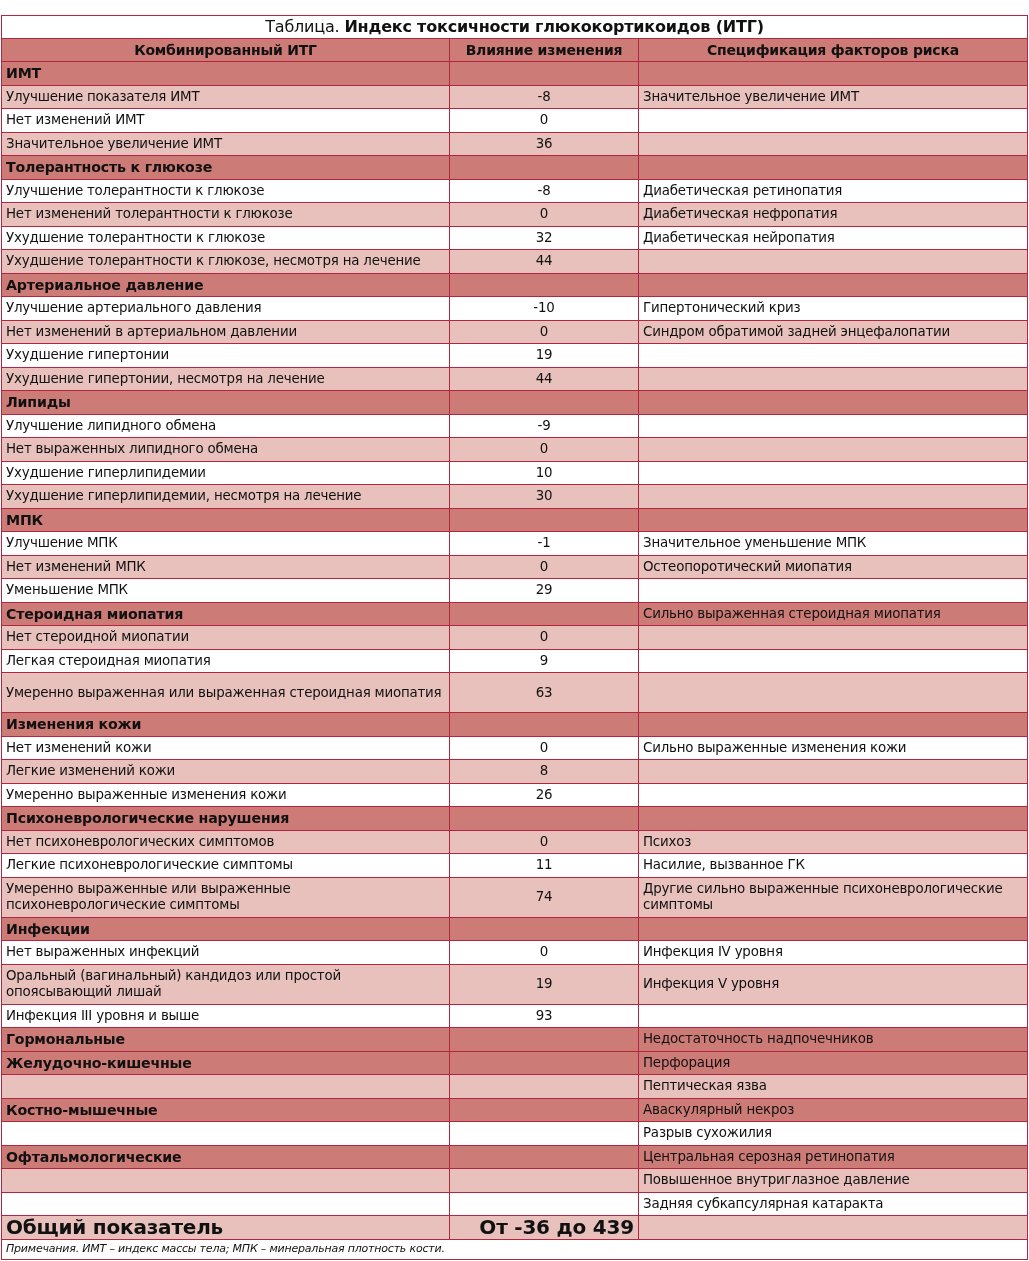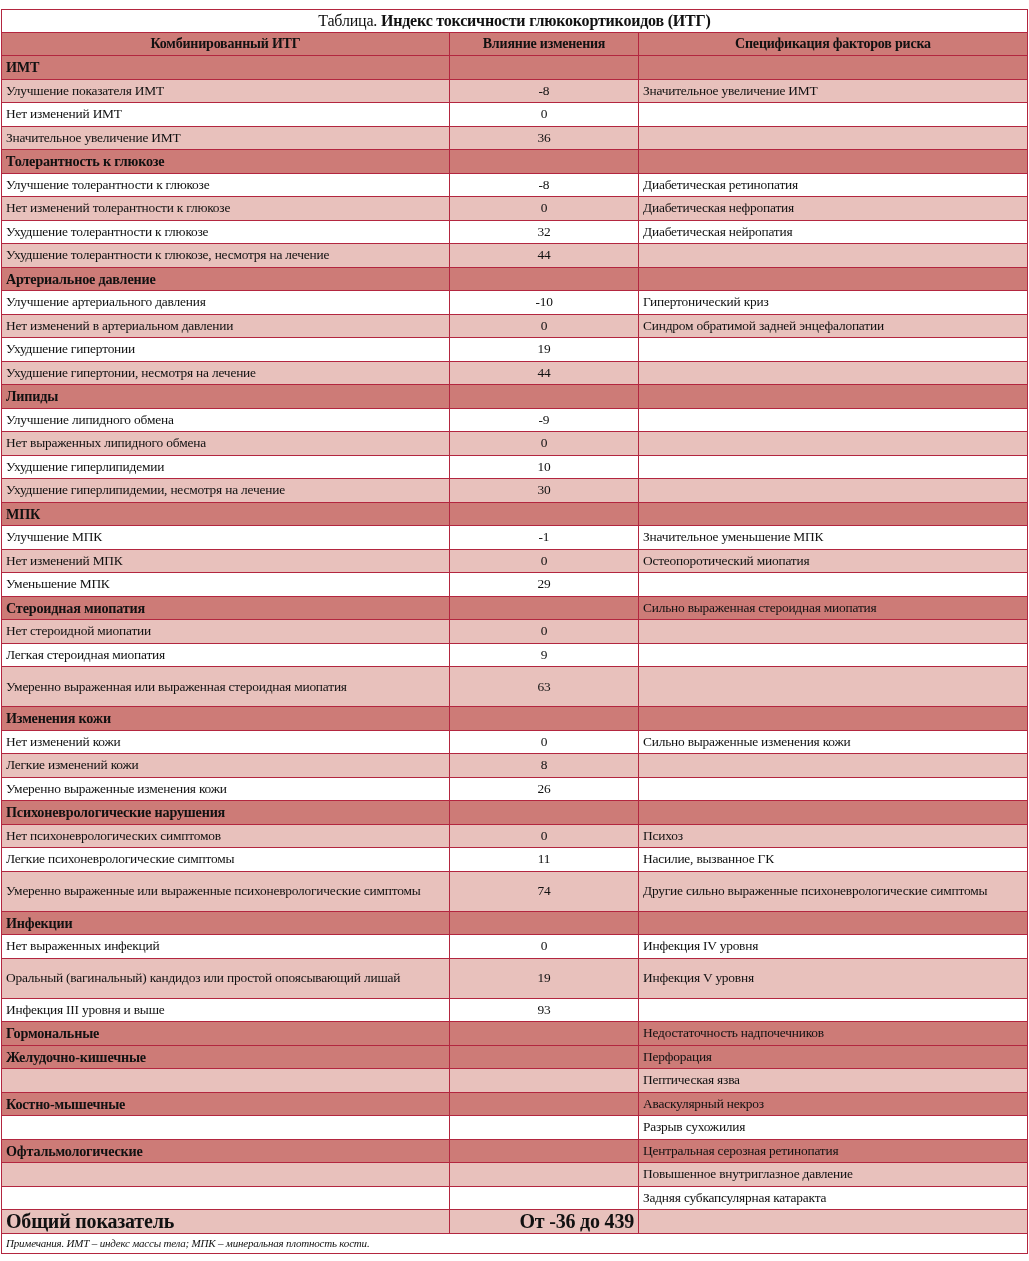--- a/index.html
+++ b/index.html
@@ -1,17 +1,17 @@
 <!DOCTYPE html>
 <html><head>
 <meta charset="utf-8">
 <style>
   html, body { margin: 0; padding: 0; background: #ffffff; }
   body { width: 1029px; height: 1261px; overflow: hidden; font-family: "DejaVu Sans", "Liberation Sans", sans-serif; color: #111; }
-  .wrap { position: absolute; left: 1px; top: 9px; width: 1026px; font-family: Liberation Serif, serif; }
+  .wrap { position: absolute; left: 1px; top: 15px; width: 1026px; }
   table { border-collapse: collapse; width: 1026px; table-layout: fixed; }
   td, th { border: 1px solid #b3263f; padding: 0 4px; font-size: 13.4px; line-height: 16px; vertical-align: middle; overflow: hidden; white-space: nowrap; letter-spacing: -0.2px; }
   col.c1 { width: 448px; } col.c2 { width: 189px; } col.c3 { width: 389px; }
   tr.title td { background: #ffffff; height: 22px; text-align: center; font-size: 16px; font-weight: normal; white-space: nowrap; }
   tr.title td b { font-weight: bold; }
   tr.head th { background: #cd7b77; height: 22px; font-weight: bold; font-size: 14px; text-align: center; }
   tr.sec td { background: #cd7b77; height: 22.5px; }
   tr.sec td.label { font-weight: bold; font-size: 14.2px; }
   tr.light td { background: #e8c1bc; height: 22.5px; }
   tr.white td { background: #ffffff; height: 22.5px; }

